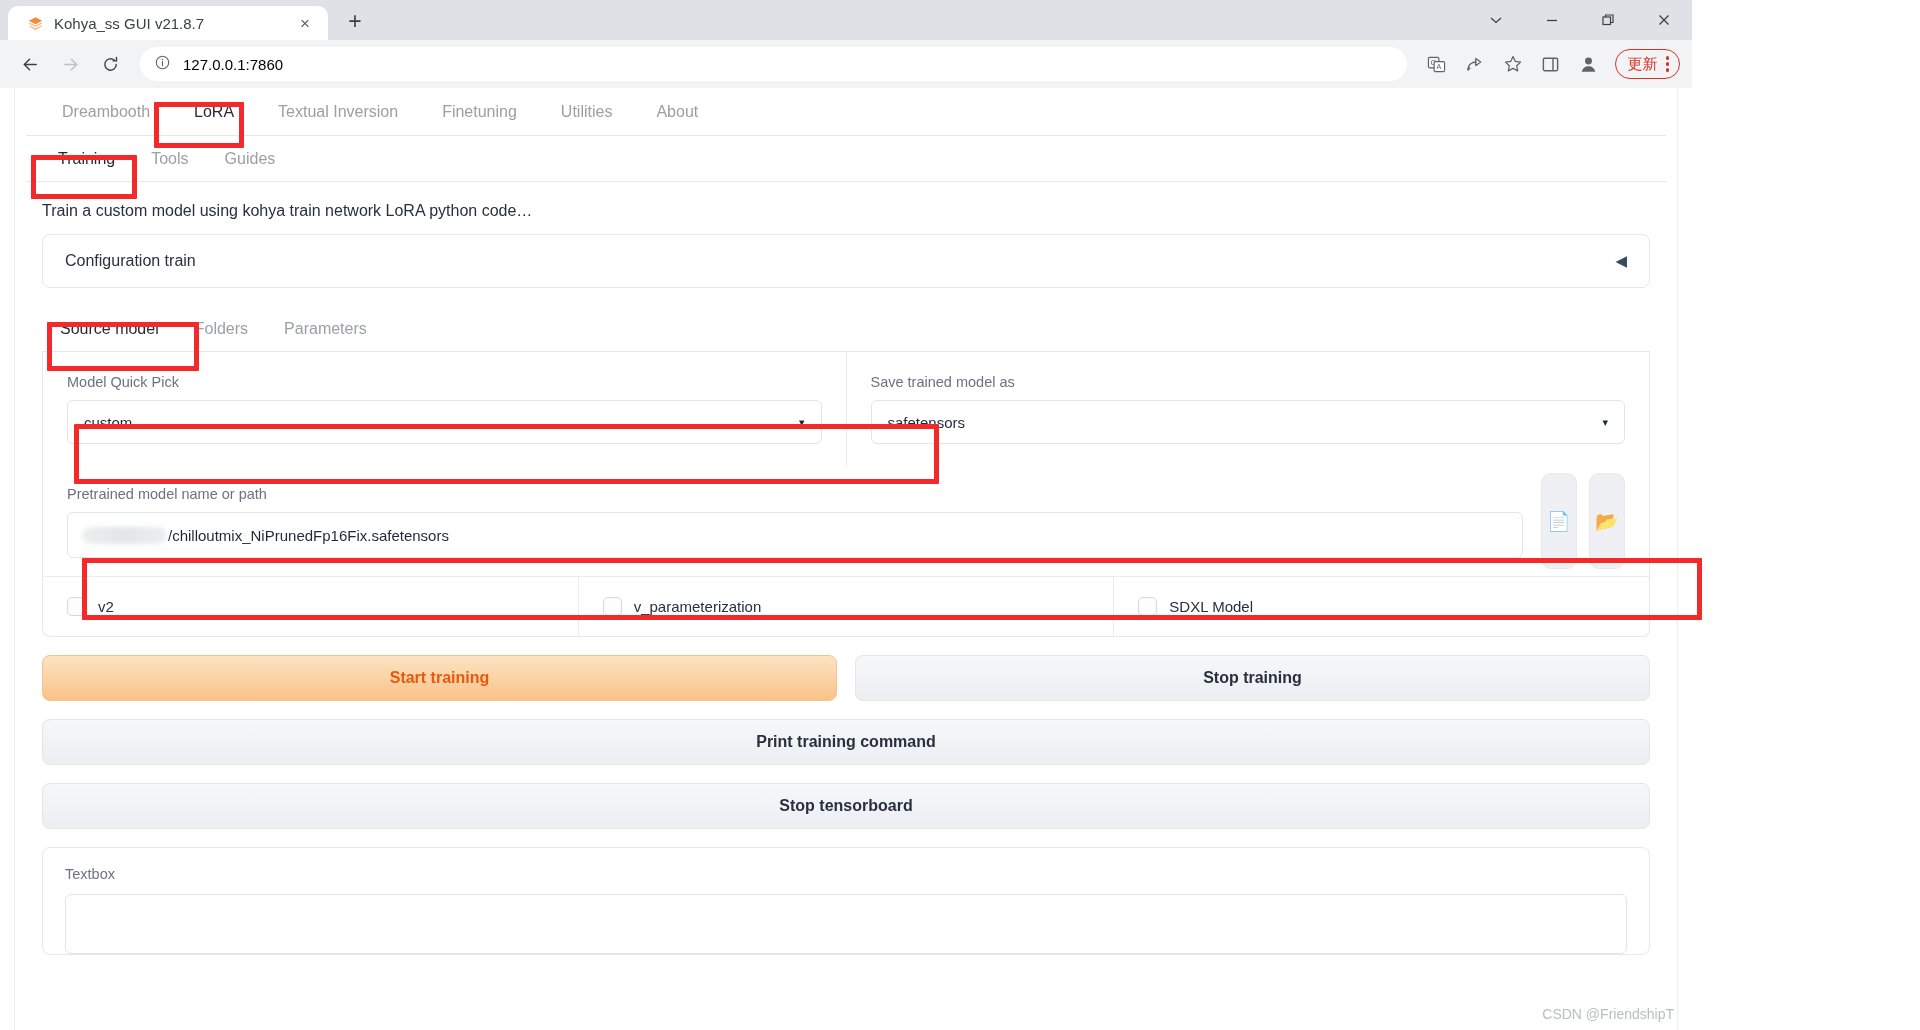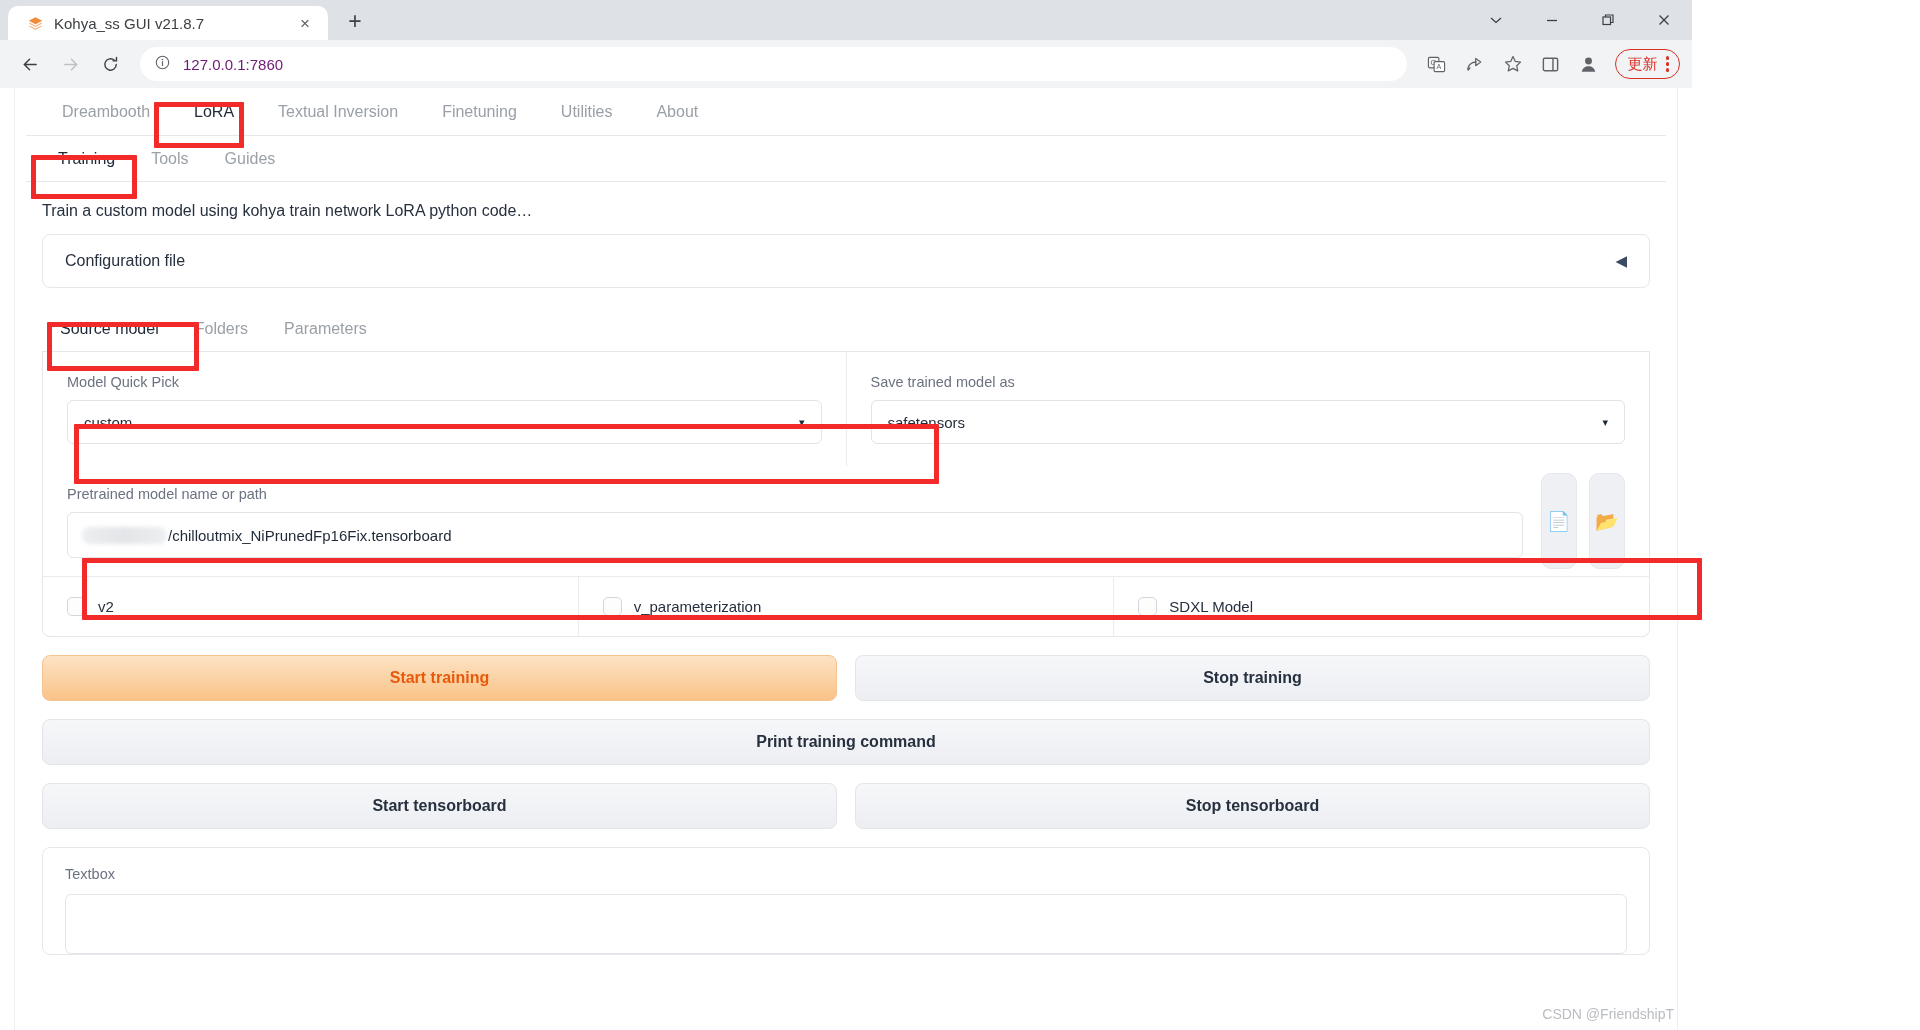--- a/index.html
+++ b/index.html
@@ -57,21 +57,21 @@
     width: 36px; height: 36px; border-radius: 50%;
     display:flex; align-items:center; justify-content:center;
     color:#5f6368; flex:0 0 36px;
   }
   .navbtn.disabled { color:#bdc1c6; }
   .omnibox {
     flex: 1; height: 34px; background:#fff; border-radius: 18px;
     display:flex; align-items:center; padding: 0 14px; gap: 12px;
     margin: 0 8px; min-width: 0;
   }
-  .omni-text { font-size: 15px; color:#701a75; white-space:nowrap; }
+  .omni-text { font-size: 15px; color:#000000; white-space:nowrap; }
   .toolbar-right { display:flex; align-items:center; gap: 2px; }
   .tbicon {
     width: 36px; height:36px; display:flex; align-items:center;
     justify-content:center; color:#5f6368;
   }
   .update-pill {
     display:flex; align-items:center; gap:8px;
     border:1px solid #d93025; border-radius:18px;
     height: 30px; padding: 0 10px 0 12px; margin-left:6px;
   }
@@ -350,21 +350,21 @@
       <div class="subtabs">
         <div class="subtab active">Training</div>
         <div class="subtab">Tools</div>
         <div class="subtab">Guides</div>
       </div>
 
       <div class="desc">Train a custom model using kohya train network LoRA python code…</div>
 
       <div class="panel">
         <div class="accordion">
-          <span>Configuration file</span>
+          <span>Configuration train</span>
           <span class="arrow">◀</span>
         </div>
       </div>
 
       <div class="subtabs" style="margin: 18px 16px 0 16px; border-bottom:1px solid #e5e7eb; padding-left:0;">
         <div class="subtab active">Source model</div>
         <div class="subtab">Folders</div>
         <div class="subtab">Parameters</div>
       </div>
 
@@ -385,21 +385,21 @@
               <span class="caret">▾</span>
             </div>
           </div>
         </div>
 
         <div class="pathrow">
           <div class="pathfield">
             <span class="field-label">Pretrained model name or path</span>
             <div class="textinput">
               <span class="blurred"></span>
-                <span>/chilloutmix_NiPrunedFp16Fix.tensorboard</span>
+                <span>/chilloutmix_NiPrunedFp16Fix.safetensors</span>
             </div>
           </div>
           <div class="iconbtn-col">
             <div class="iconbtn">📄</div>
             <div class="iconbtn">📂</div>
           </div>
         </div>
 
         <div class="checkrow">
           <div class="checkcell">
@@ -420,21 +420,20 @@
       <div class="btnrow">
         <div class="btn primary">Start training</div>
         <div class="btn">Stop training</div>
       </div>
 
       <div class="btnrow">
         <div class="btn full">Print training command</div>
       </div>
 
       <div class="btnrow">
-        <div class="btn">Start tensorboard</div>
         <div class="btn">Stop tensorboard</div>
       </div>
 
       <div class="textbox-card">
         <span class="textbox-label">Textbox</span>
         <div class="textbox-area"></div>
       </div>
 
     </div>
   </div>

